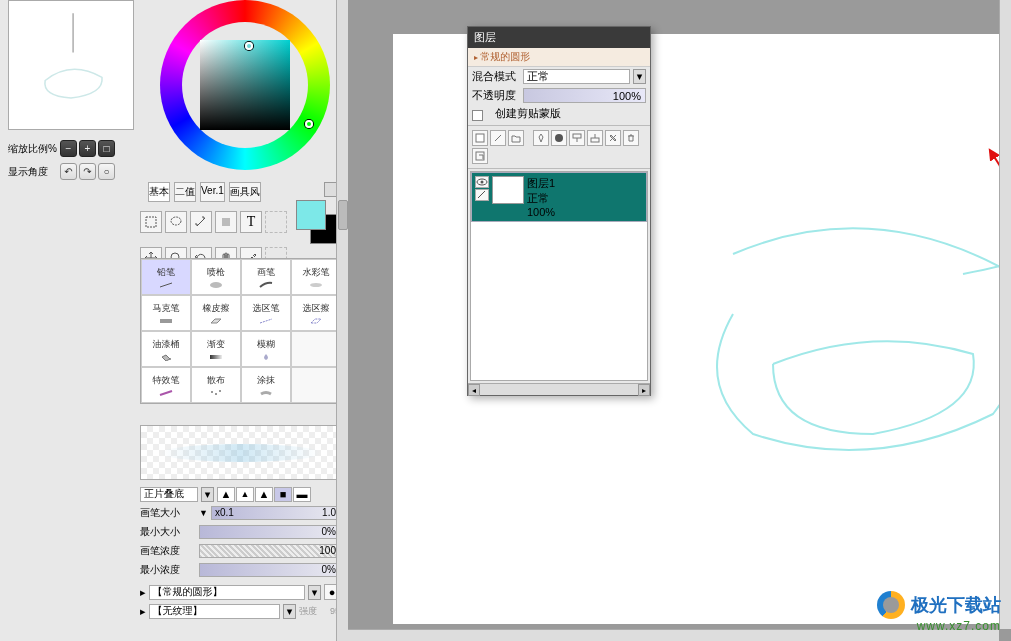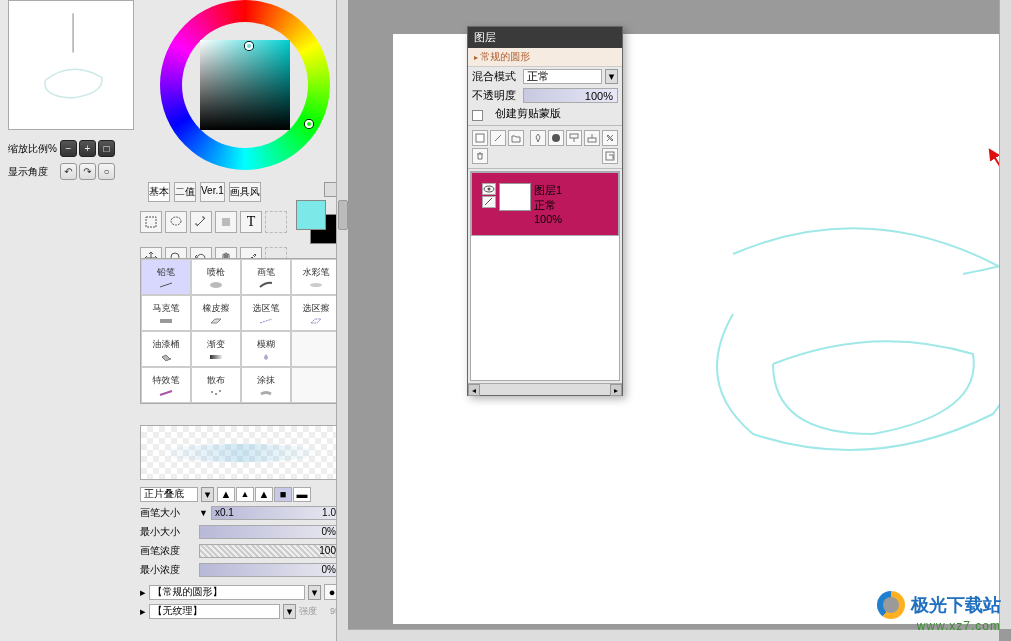--- a/index.html
+++ b/index.html
@@ -74,36 +74,36 @@
 .sketch path{fill:none;stroke:#a0e8e8;stroke-width:2}
 
 
 .arrow{position:absolute;left:635px;top:145px;pointer-events:none}
 
 
 .vscroll{position:absolute;right:0;top:0;width:12px;height:629px;background:#ddd;border-left:1px solid #aaa}
 .hscroll{position:absolute;left:348px;bottom:0;right:12px;height:12px;background:#ddd;border-top:1px solid #aaa}
 
 
-.layer-panel{position:absolute;left:467px;top:26px;width:156px;background:#e8e8e8;border:1px solid #666;box-shadow:3px 3px 8px rgba(0,0,0,.3)}
+.layer-panel{position:absolute;left:467px;top:26px;width:184px;background:#e8e8e8;border:1px solid #666;box-shadow:3px 3px 8px rgba(0,0,0,.3)}
 .lp-title{background:#3a3a3a;color:#fff;padding:3px 6px;font-size:11px}
 .lp-fx{background:#f5ebe0;color:#b06030;padding:2px 6px;font-size:10px;border-bottom:1px solid #ccc}
 .lp-fx::before{content:"▸ ";font-size:8px}
 .lp-row{display:flex;align-items:center;padding:2px 4px;gap:3px;font-size:10px}
 .lp-row .lplbl{width:48px}
 .lp-drop{flex:1;height:15px;background:#fff;border:1px solid #aaa;padding-left:3px;display:flex;align-items:center}
 .lp-slider{flex:1;height:15px;background:linear-gradient(to right,#c8c8e0,#e8e8f8);border:1px solid #aaa;display:flex;align-items:center;justify-content:flex-end;padding-right:4px}
 .lp-mini{width:16px;height:16px;border:1px solid #aaa;background:#f8f8f8;display:flex;align-items:center;justify-content:center;cursor:pointer}
 .lp-check-row{display:flex;align-items:flex-end;padding:1px 4px;gap:12px;font-size:10px}
 .lp-check{width:11px;height:11px;border:1px solid #888;background:#fff}
 .lp-radio{width:11px;height:11px;border:1px solid #888;border-radius:50%;background:#fff}
 .lp-toolbar{display:flex;flex-wrap:wrap;gap:2px;padding:4px;border-top:1px solid #bbb;border-bottom:1px solid #bbb;margin-top:3px}
 .lp-toolbar .spacer{flex:1}
 .lp-layer-list{height:210px;background:#fff;border:1px solid #aaa;margin:2px;overflow:auto}
-.lp-layer{display:flex;background:#be185d;border:1px solid #aab;padding:10px;gap:3px}
+.lp-layer{display:flex;background:#0f766e;border:1px solid #aab;padding:3px;gap:3px}
 .lp-eye-col{display:flex;flex-direction:column;gap:1px}
 .lp-thumb{width:32px;height:28px;background:#fff;border:1px solid #999}
 .lp-info{display:flex;flex-direction:column;font-size:9px;gap:0}
 .lp-hscroll{height:12px;background:#ddd;border-top:1px solid #aaa;display:flex;justify-content:space-between}
 .lp-hscroll .arr{width:12px;height:12px;background:#ccc;border:1px solid #999;display:flex;align-items:center;justify-content:center;font-size:8px}
 
 
 .watermark{position:absolute;right:10px;bottom:8px;display:flex;flex-direction:column;align-items:flex-end;gap:0}
 .wm-logo{display:flex;align-items:center;gap:6px}
 .wm-swirl{width:28px;height:28px;border-radius:50%;background:conic-gradient(#ffb020 0 60%,#2080d0 60% 100%);position:relative}

